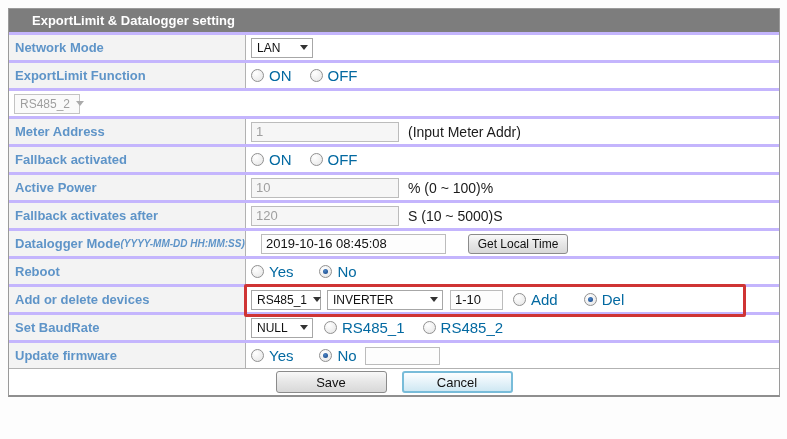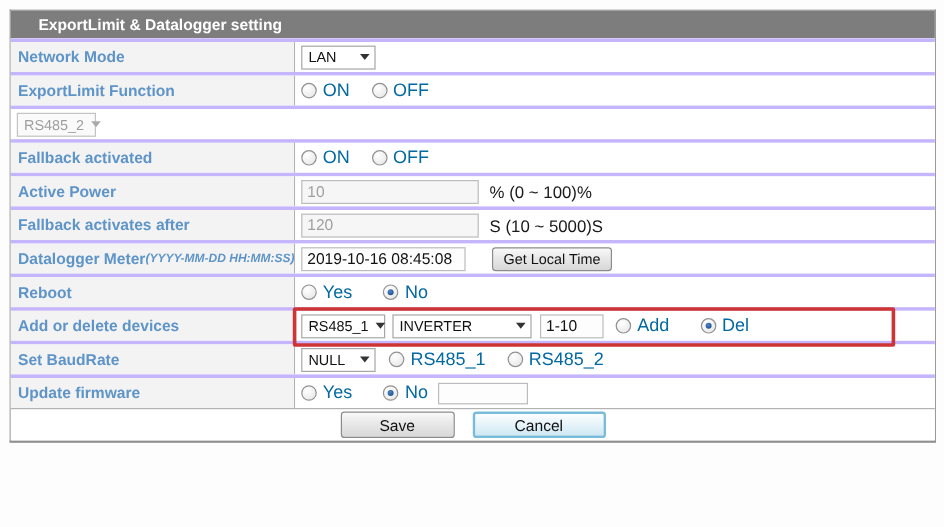--- a/index.html
+++ b/index.html
@@ -74,21 +74,21 @@
   .radio-label { font-size:15px; color:#0369a1; margin-left:5px; }
   .note { font-size:14px; color:#1a1a1a; margin-left:9px; white-space:nowrap; }
   
   .btn {
     height:22px; font-family:"Liberation Sans", sans-serif; font-size:13px;
     color:#111; border:1px solid #8b8b8b; border-radius:3px;
     background:linear-gradient(#f9f9f9, #e8e8e8 45%, #d8d8d8);
     cursor:pointer;
   }
   .btn-getlocal { width:100px; height:20px; margin-left:22px; font-size:12px; }
-  .btn-save { width:95px; }
+  .btn-save { width:111px; }
   .btn-cancel {
     width:111px; margin-left:15px;
     border:2px solid #78bcd9;
     background:linear-gradient(#fcfeff, #e8f4fa 45%, #cfe8f3);
   }
   .buttons-row {
     display:flex; height:27px; border-top:1px solid #b2b2b2;
     align-items:center; justify-content:center; background:#fff;
   }
   
@@ -131,20 +131,27 @@
 
   <div class="row">
     <div class="value-cell">
       <div class="select disabled" style="width:66px">
         <span>RS485_2</span>
         <span class="select-arrow"></span>
       </div>
     </div>
   </div>
 
+  <div class="row">
+    <div class="label-cell">Meter Address</div>
+    <div class="value-cell">
+      <input type="text" class="text-input dim" value="1" style="">
+      <span class="note">(Input Meter Addr)</span>
+    </div>
+  </div>
 
 
   <div class="row">
     <div class="label-cell">Fallback activated</div>
     <div class="value-cell">
       <span class="radio"></span>
       <span class="radio-label">ON</span>
       <span class="radio gap18"></span>
       <span class="radio-label">OFF</span>
     </div>
@@ -161,25 +168,25 @@
   <div class="row">
     <div class="label-cell">Fallback activates after</div>
     <div class="value-cell">
       <input type="text" class="text-input dim" value="120" style="">
       <span class="note">S (10 ~ 5000)S</span>
     </div>
   </div>
 
   <div class="row">
     <div class="label-cell">
-      <span>Datalogger Meter</span>
+      <span>Datalogger Mode</span>
         <span class="label-hint">(YYYY-MM-DD HH:MM:SS)</span>
     </div>
     <div class="value-cell">
-      <input type="text" class="text-input" style="width: 137px;" value="2019-10-16 08:45:08">
+      <input type="text" class="text-input" style="width: 185px; margin-left: 10px;" value="2019-10-16 08:45:08">
       <button class="btn btn-getlocal">Get Local Time</button>
     </div>
   </div>
 
   <div class="row">
     <div class="label-cell">Reboot</div>
     <div class="value-cell">
       <span class="radio"></span>
       <span class="radio-label">Yes</span>
       <span class="radio checked gap26"></span>

